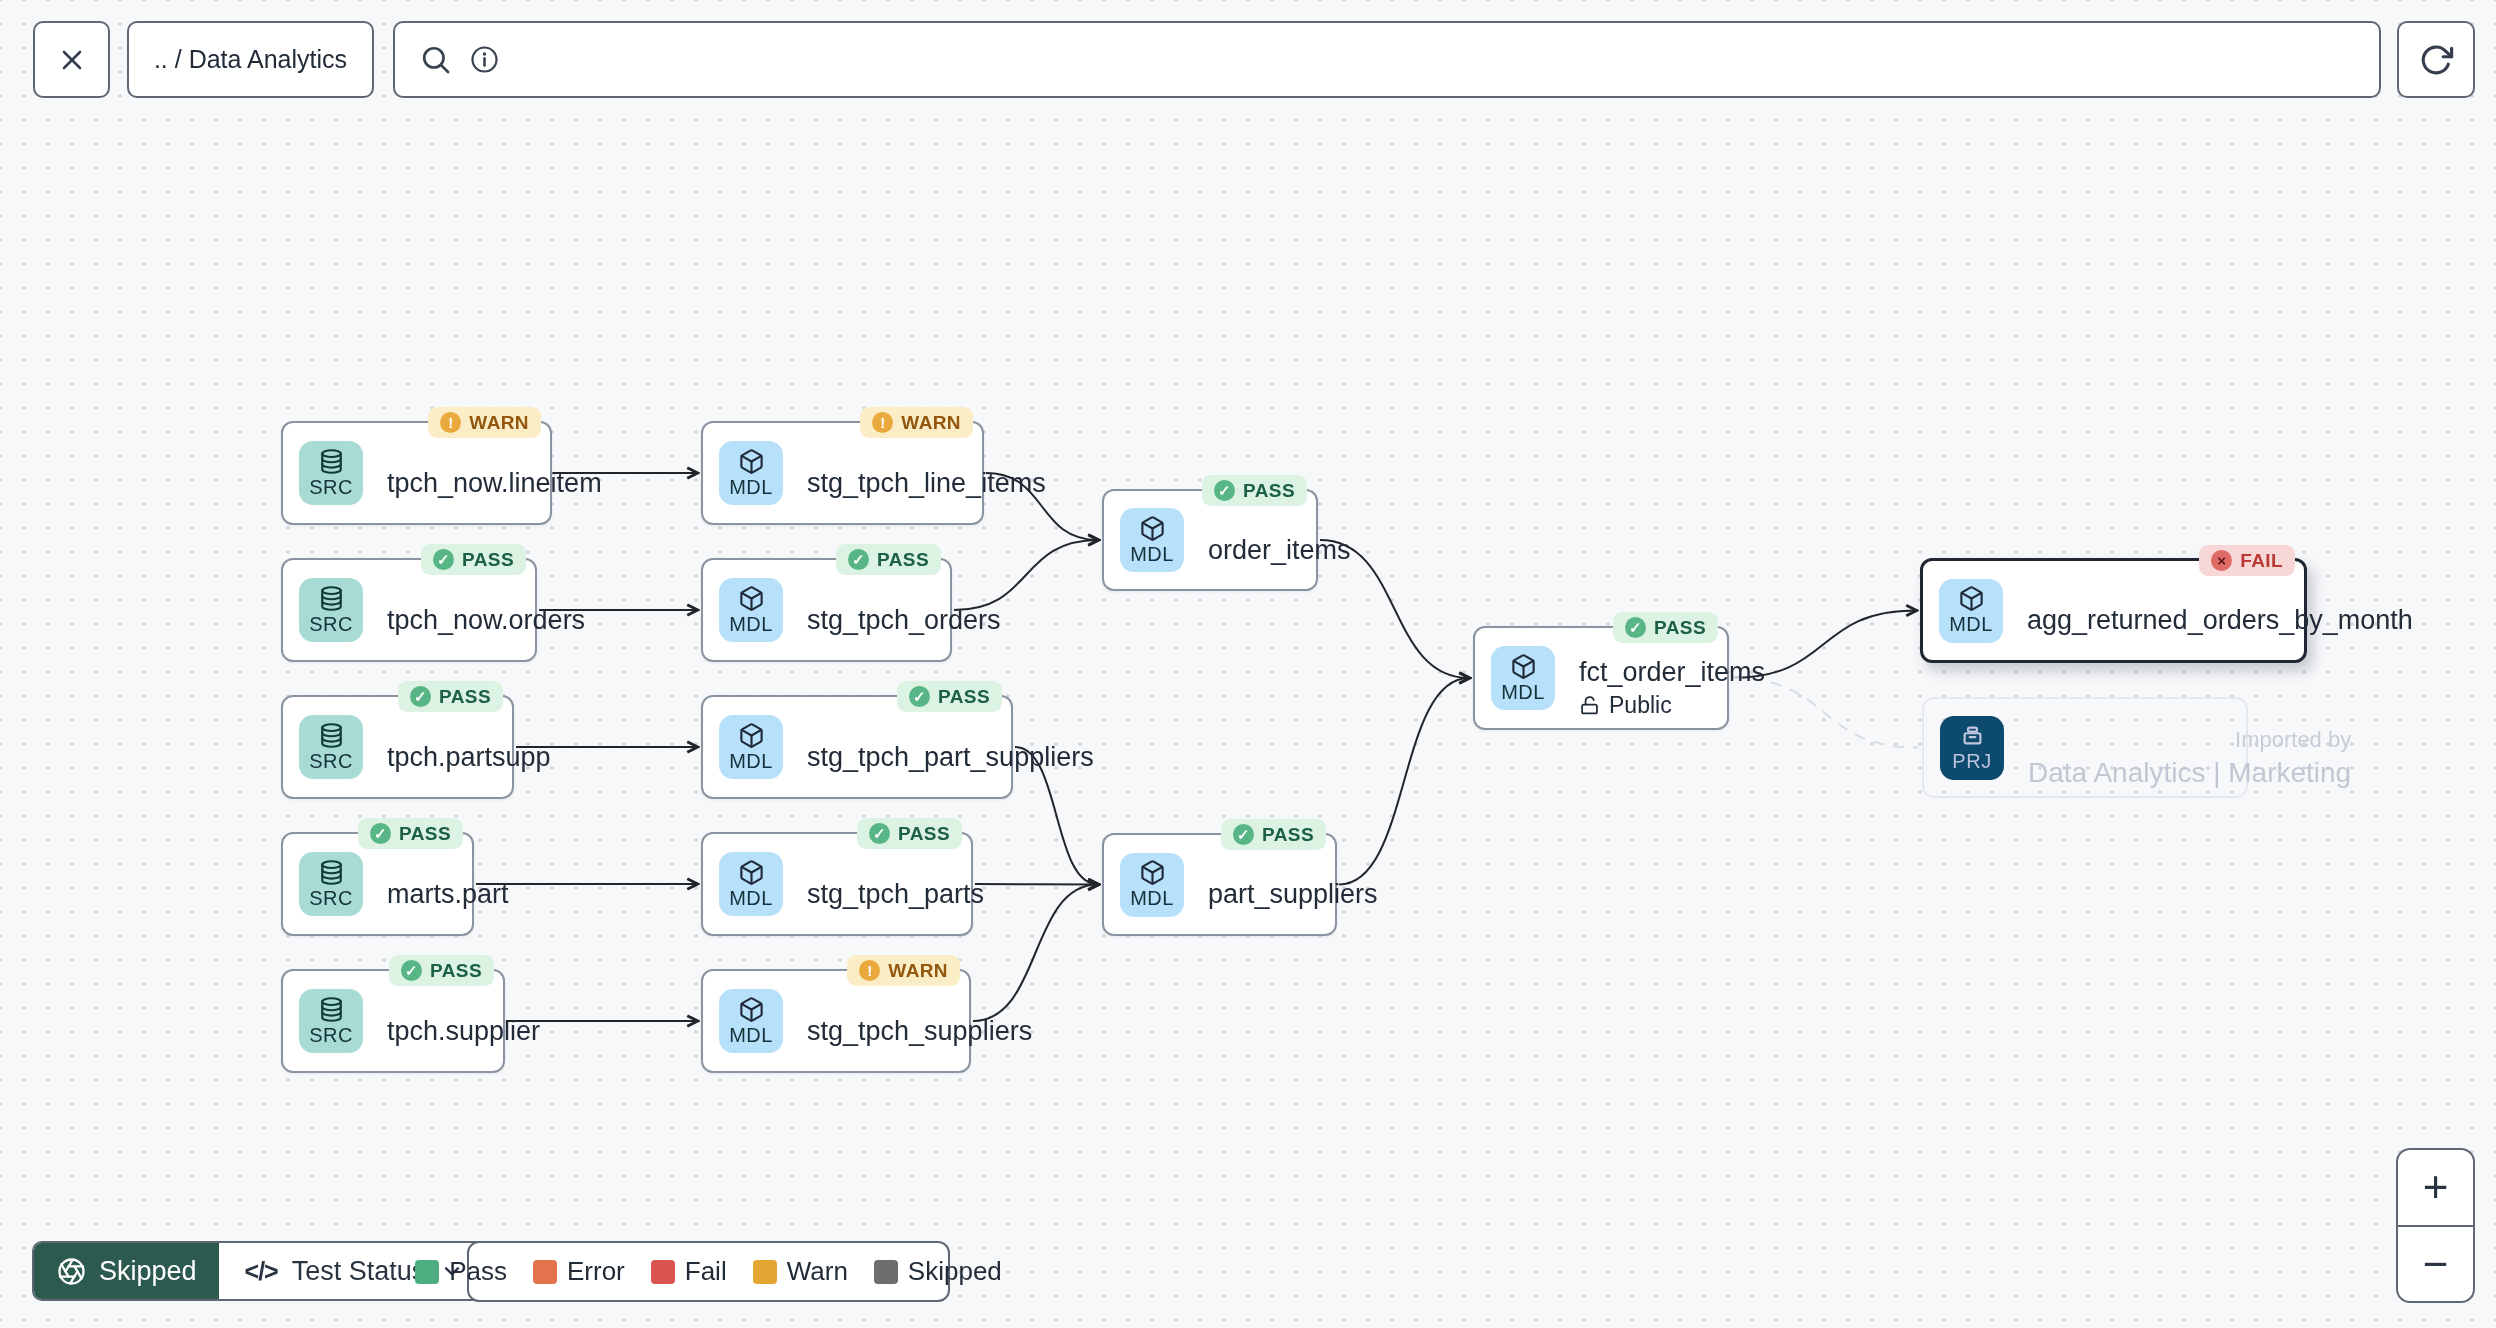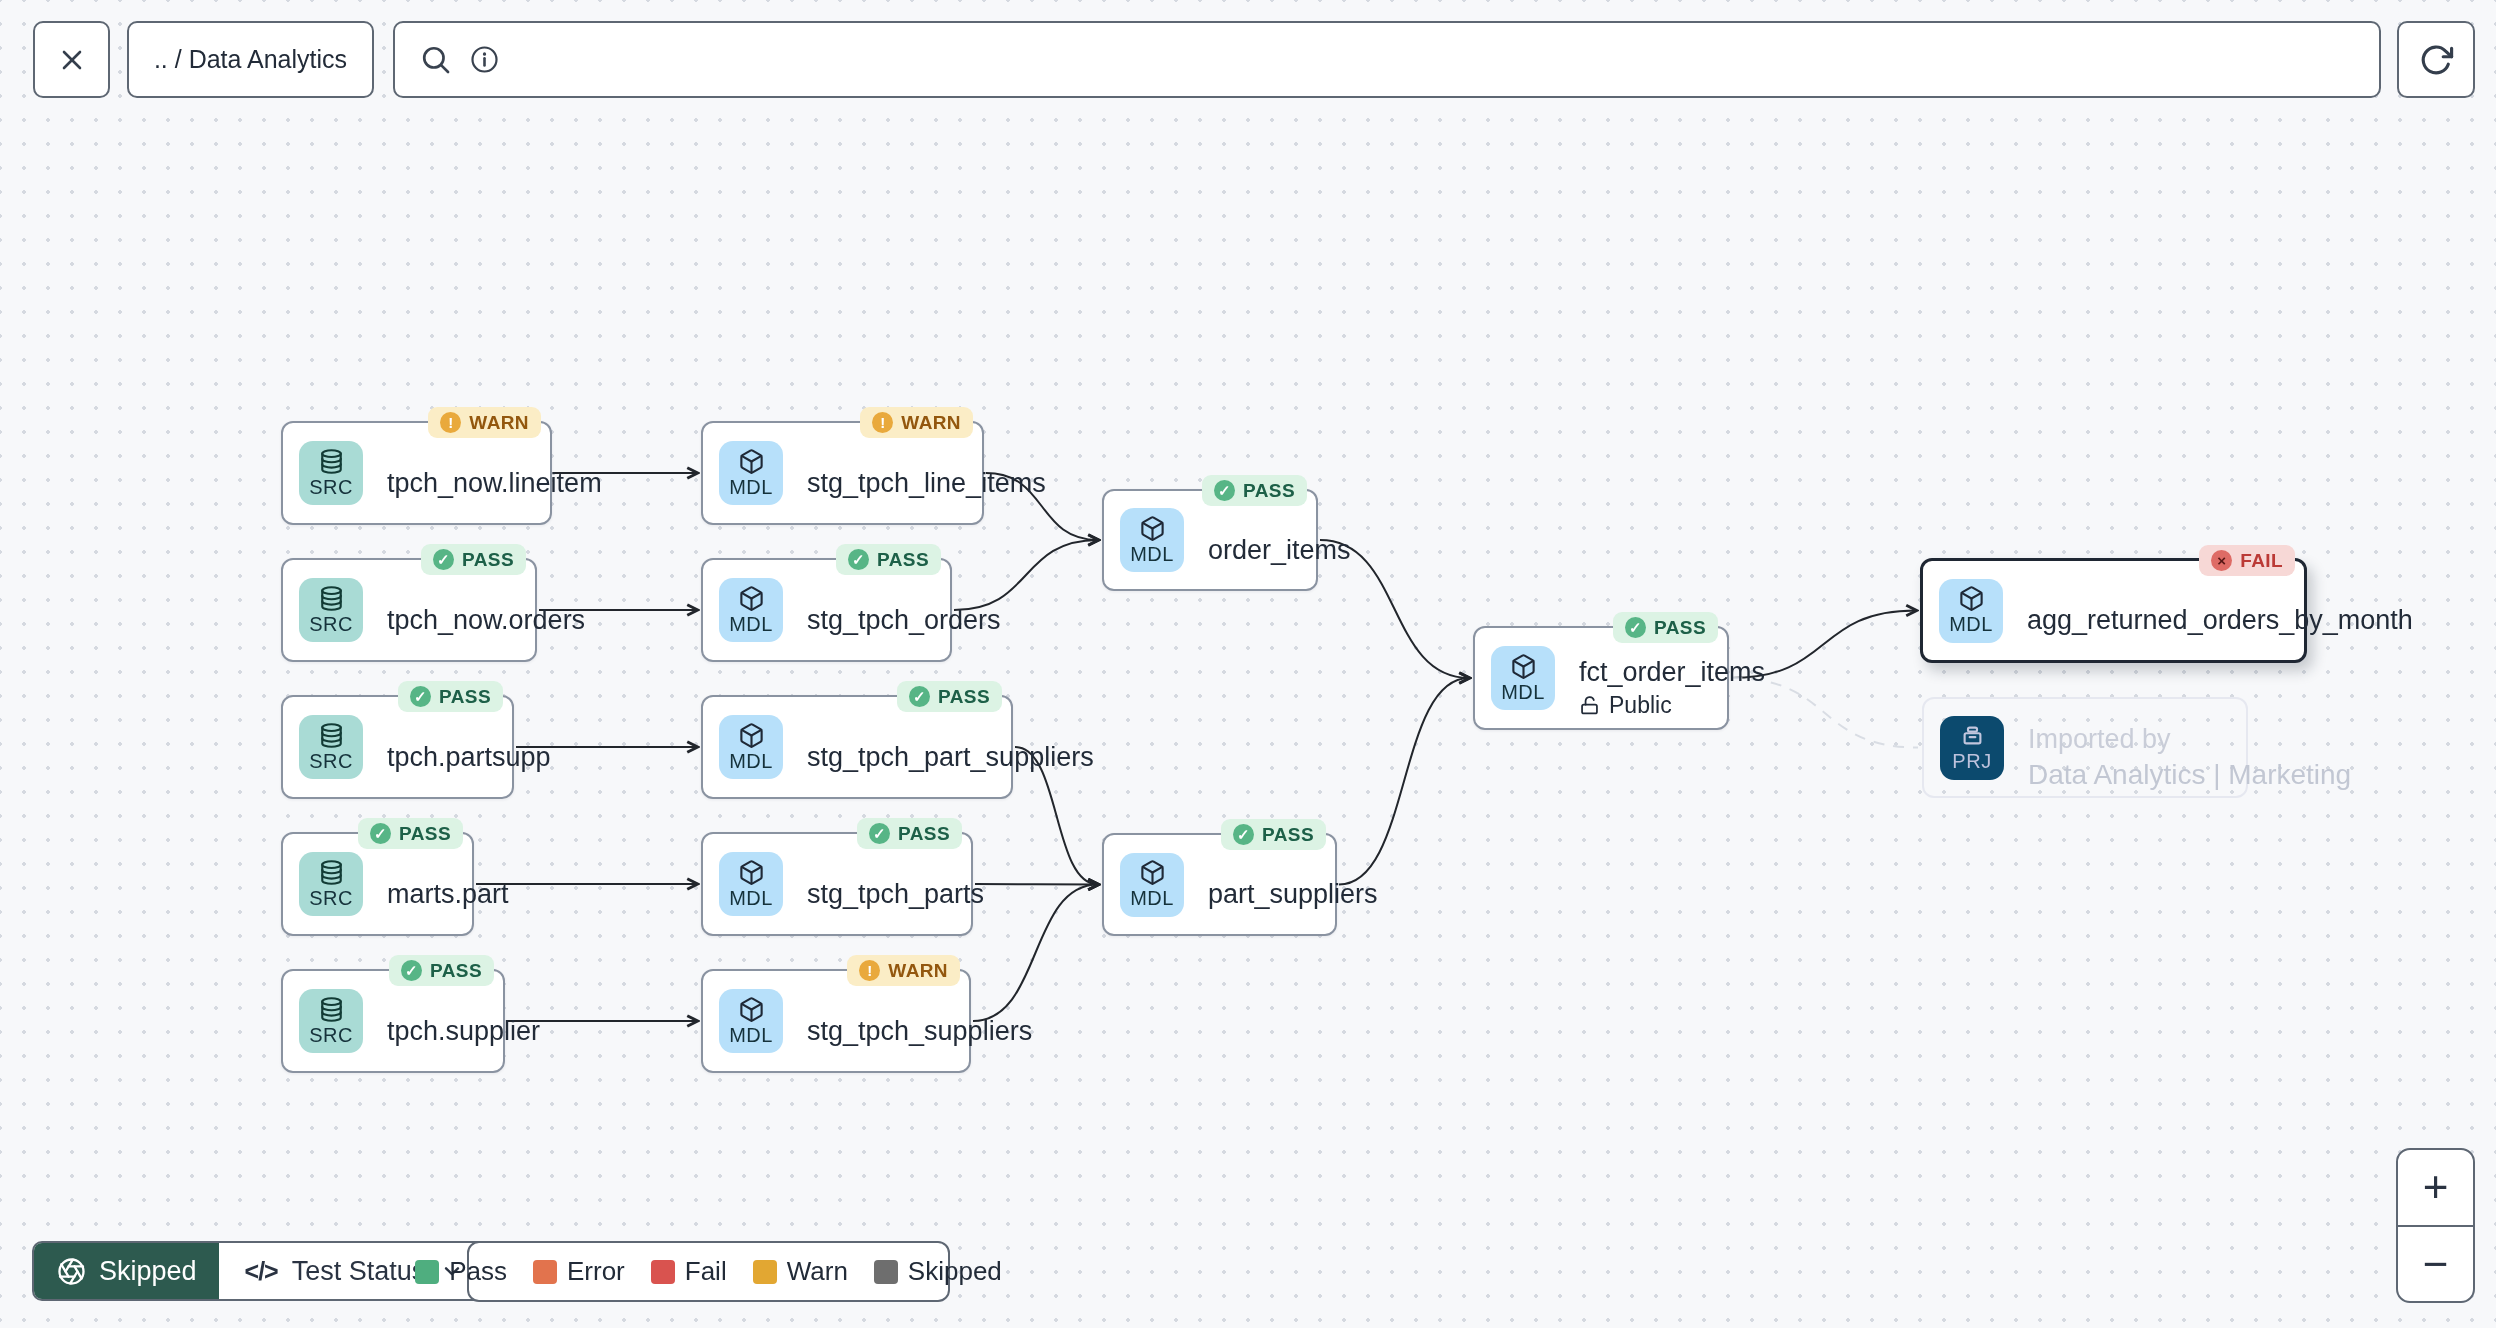--- a/index.html
+++ b/index.html
@@ -41,21 +41,21 @@
   .node.ghost{background:transparent;border:2px solid #E6E8F0;box-shadow:none;}
   .typeblock{
     width:64px;height:64px;border-radius:14px;display:flex;flex-direction:column;
     align-items:center;justify-content:center;flex:0 0 auto;row-gap:1px;
   }
   .typeblock .tlabel{font-size:20px;letter-spacing:0.5px;color:#15323B;}
   .ghost .typeblock .tlabel{color:#BDC2DC;}
   .labels{display:flex;flex-direction:column;row-gap:4px;margin-top:20px;}
   .nlabel{font-size:27px;color:#222B38;white-space:nowrap;}
   .sublabel{display:flex;align-items:center;gap:9px;font-size:23px;color:#222B38;}
-  .ghost .toplabel{font-size:27px;color:#C9CDD8;}
+  .ghost .toplabel{font-size:22px;color:#C9CDD8;text-align:right;}
   .ghost .nlabel{font-size:28px;color:#C2C7D3;}
   .badge{
     position:absolute;top:-16px;right:9px;height:31px;border-radius:9px;
     display:flex;align-items:center;gap:8px;padding:0 12px;
     font-size:19px;font-weight:700;letter-spacing:0.4px;
   }
   .badge .bdot{
     width:21px;height:21px;border-radius:50%;display:flex;align-items:center;
     justify-content:center;font-size:15px;font-weight:700;line-height:1;
   }

